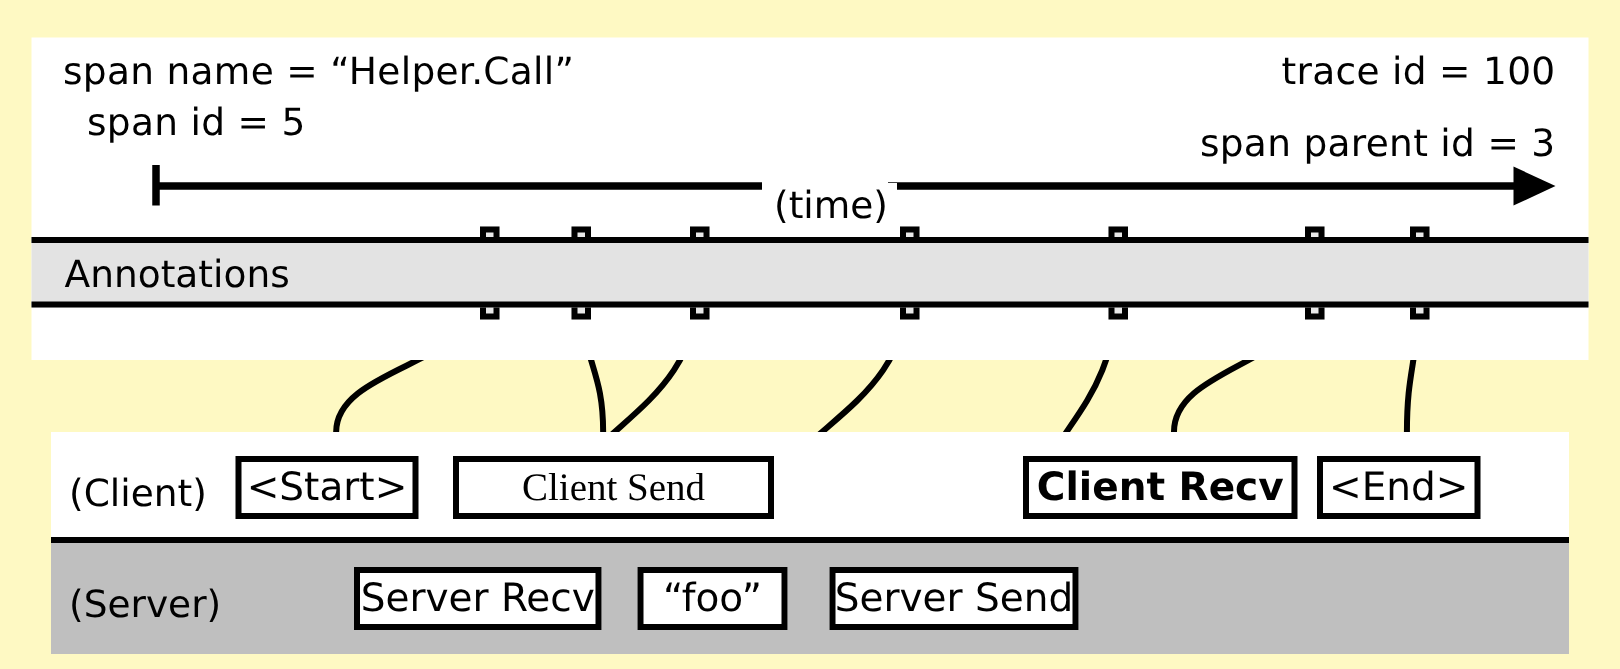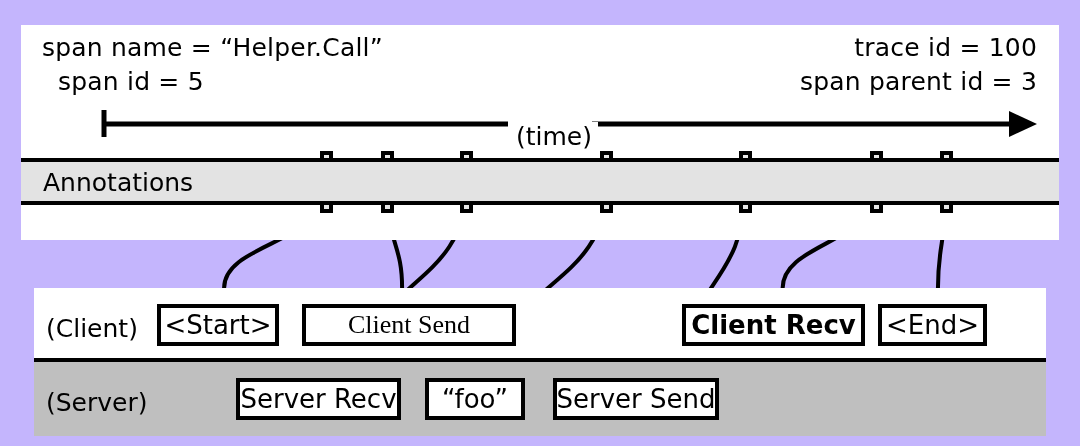--- a/index.html
+++ b/index.html
@@ -4,21 +4,21 @@
 <style>
   html, body {
     margin: 0;
     padding: 0;
     background: #000000;
   }
   #root {
     position: relative;
     width: 1080px;
     height: 446px;
-    background: #c4b5fd;
+    background: #fef9c3;
     overflow: hidden;
     font-family: "DejaVu Sans", "Liberation Sans", sans-serif;
   }
   
   #top-panel {
     position: absolute;
     left: 21px;
     top: 25px;
     width: 1038px;
     height: 215px;
@@ -27,21 +27,21 @@
   .hdr-text {
     position: absolute;
     font-size: 25px;
     color: #000000;
     white-space: nowrap;
     letter-spacing: 0.2px;
   }
   #hdr-span-name { left: 21px; top: 8px; }
   #hdr-span-id   { left: 21px; top: 42px; margin-left: 16px; }
   #hdr-trace-id  { right: 22px; top: 8px; text-align: right; }
-  #hdr-parent-id { right: 22px; top: 42px; text-align: left; }
+  #hdr-parent-id { right: 22px; top: 56px; text-align: left; }
 
   
   #time-axis {
     position: absolute;
     left: 0;
     top: 0;
     width: 1038px;
     height: 215px;
     pointer-events: none;
   }

